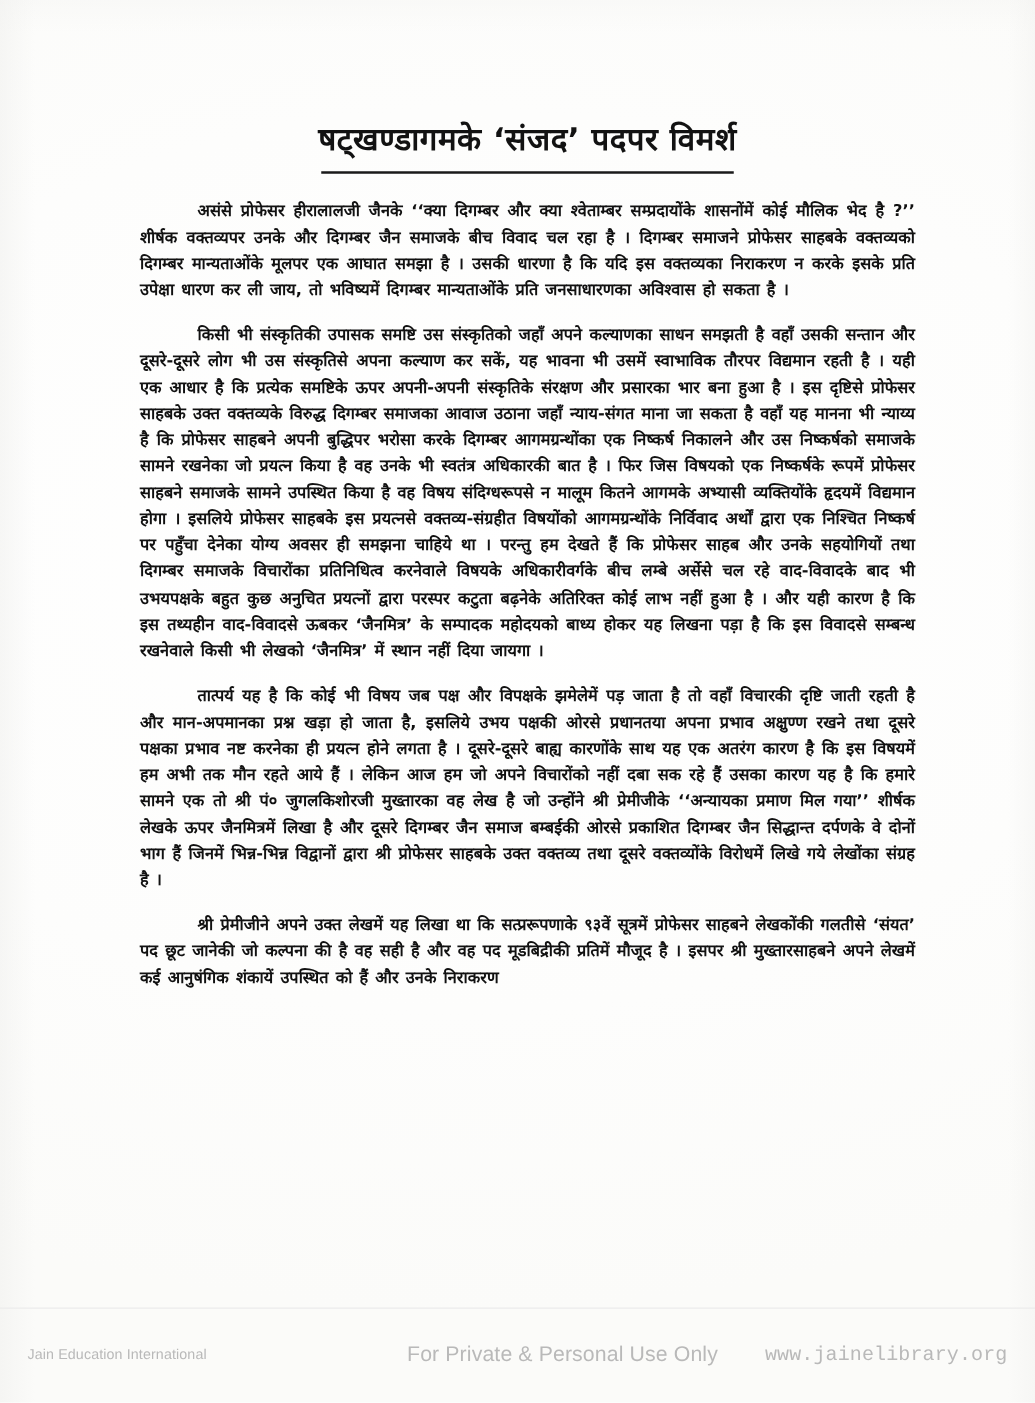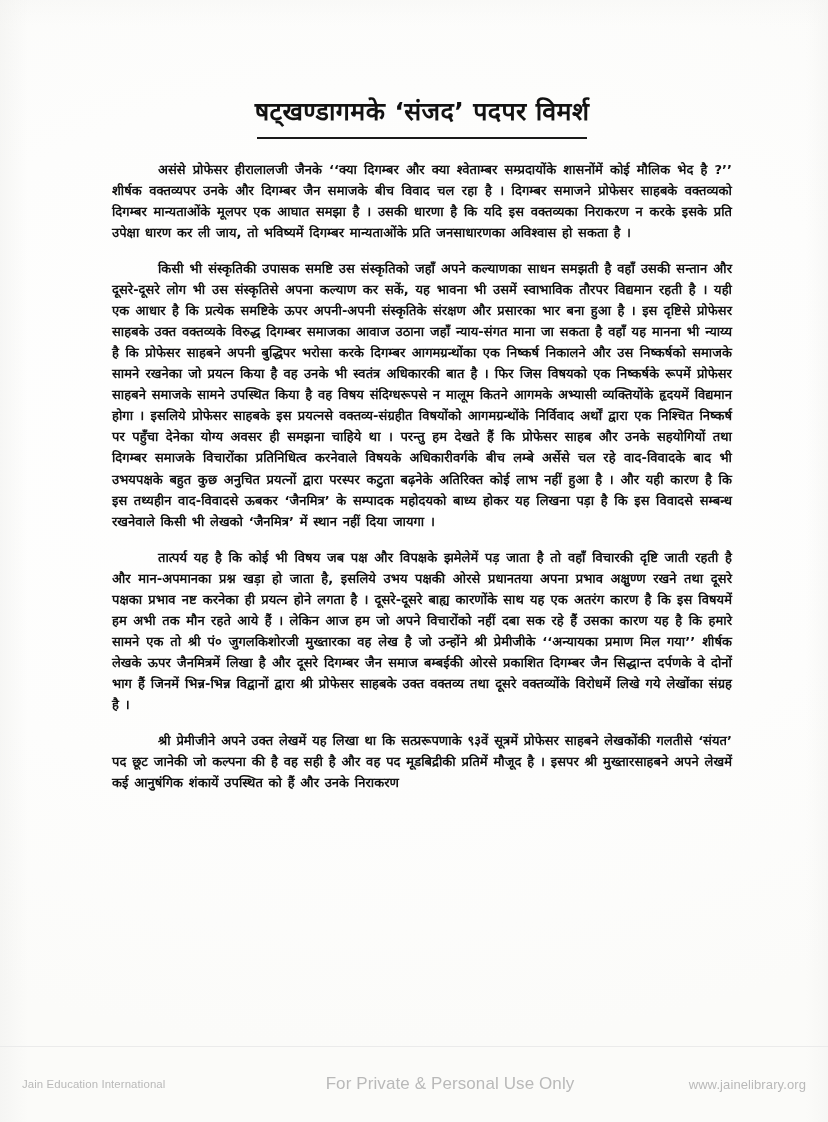--- a/index.html
+++ b/index.html
@@ -120,23 +120,23 @@
     font-size: 17px;
     color: #b9b9b9;
     font-family: "Liberation Sans", sans-serif;
     letter-spacing: 0.1px;
     white-space: nowrap;
     margin-left: 36px;
   }
   .footer-right {
     position: absolute;
     right: 22px;
-    font-size: 13px;
+    font-size: 16px;
     color: #b9b9b9;
-    font-family: Liberation Sans, sans-serif;
+    font-family: Liberation Mono, monospace;
     letter-spacing: 0.1px;
     white-space: nowrap;
   }
 </style>
 </head>
 <body>
 
 <div class="page">
   <div class="scan-shade"></div>
 

